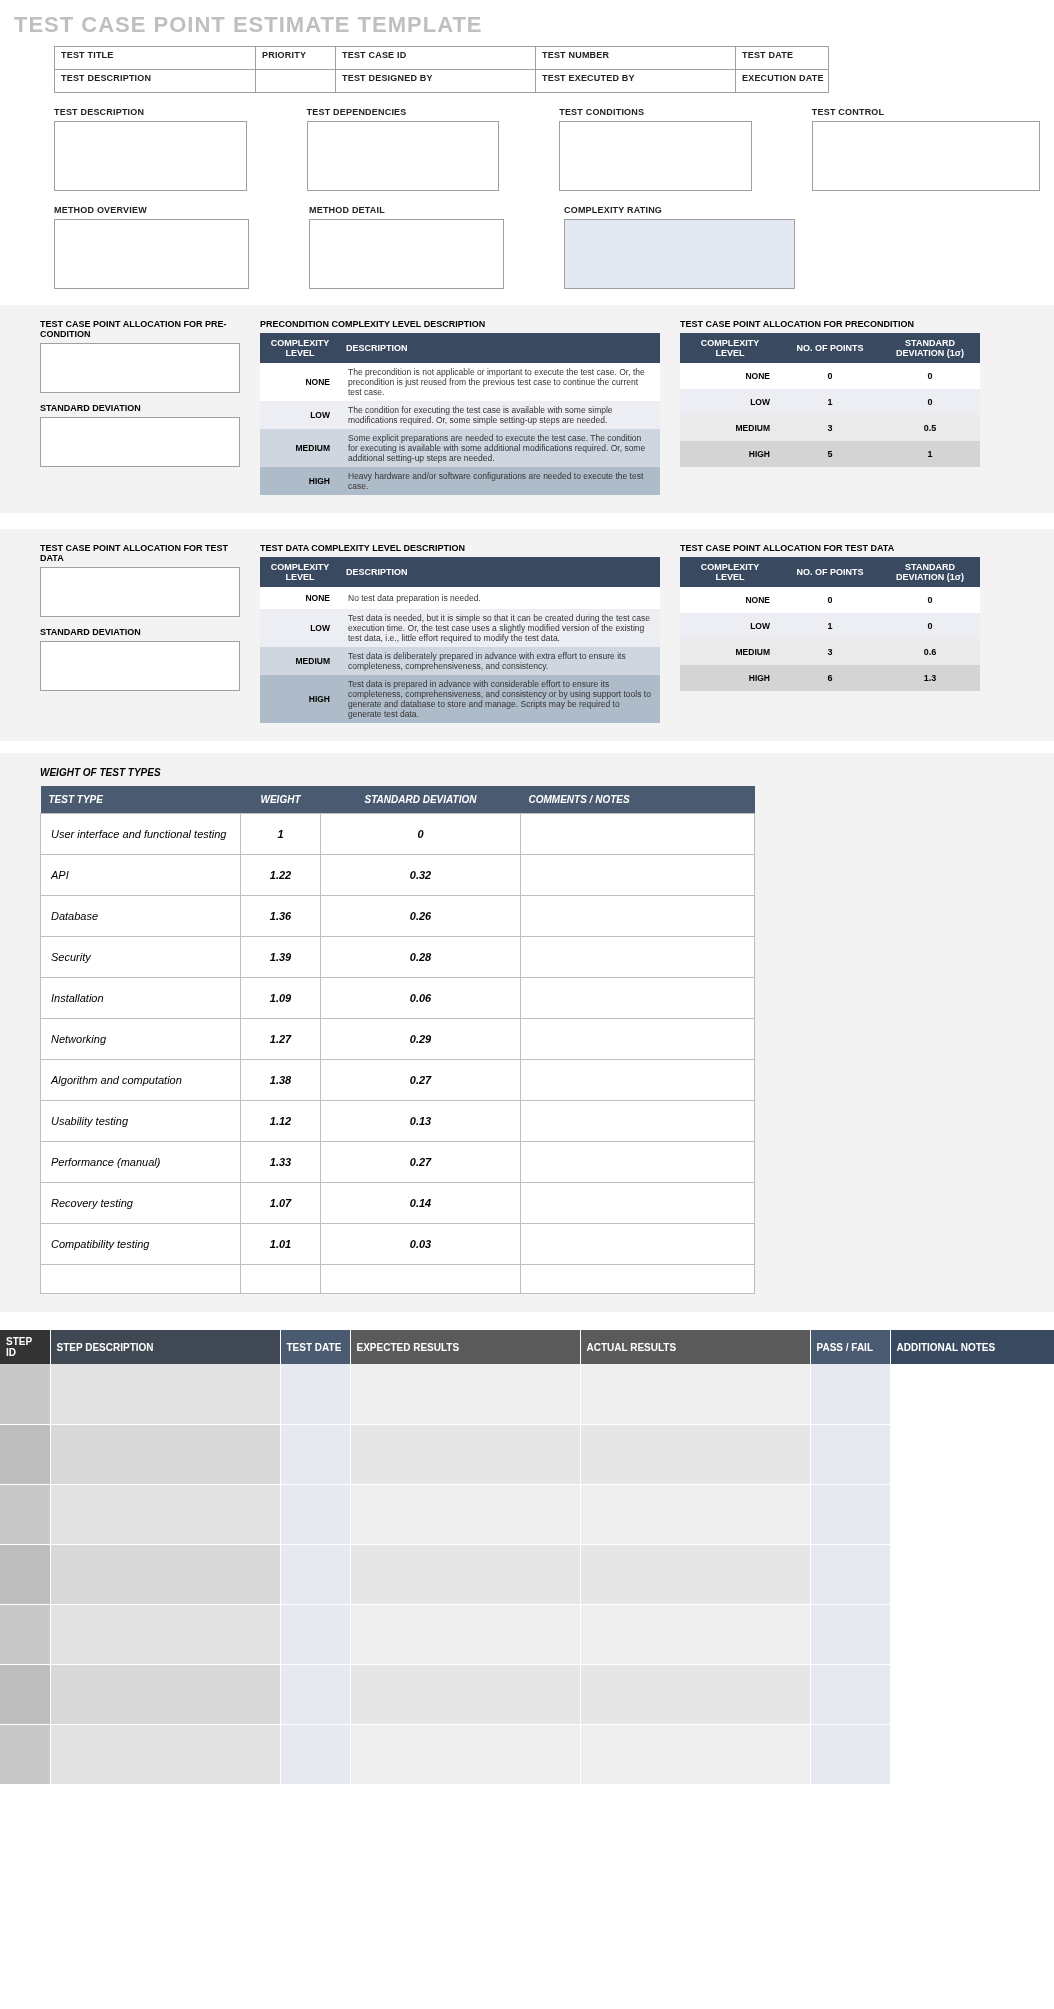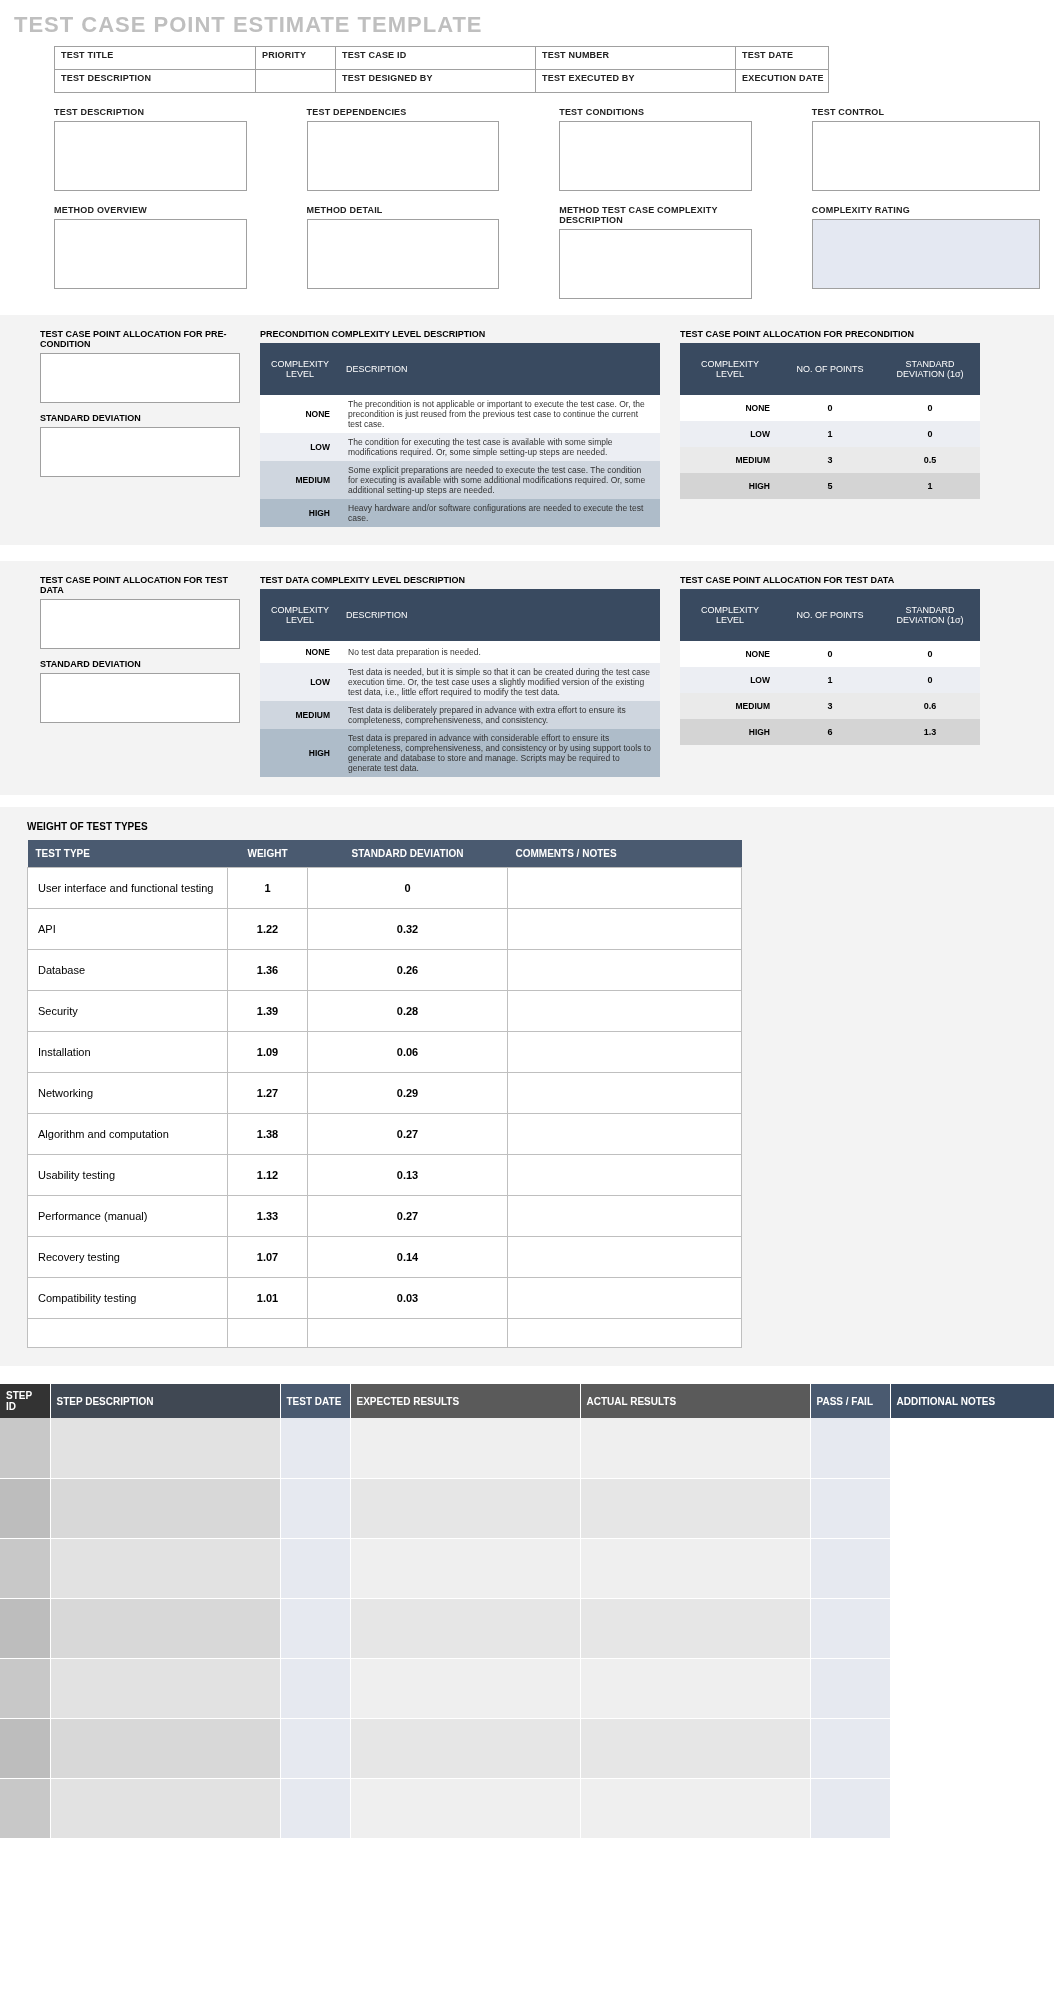--- a/index.html
+++ b/index.html
@@ -26,29 +26,29 @@
   
   .band { background:#f3f3f3; padding: 14px 40px 18px; margin-top:16px; }
   .band-flex { display:flex; gap:20px; align-items:flex-start; }
   .mini-col { width: 200px; }
   .mini-box { margin-top:4px; height:50px; border:1px solid #a0a0a0; background:#fff; }
   .sect-title { font-size: 9px; font-weight:700; margin-bottom:4px; }
   table { border-collapse: collapse; width:100%; table-layout:fixed; }
   .desc-tbl { width: 400px; }
   .alloc-tbl { width: 300px; }
   th, td { font-size: 9px; }
-  .th-dark { background:#394a60; color:#fff; font-weight:400; padding:16px 6px; text-align:center;margin-left:8px;}
+  .th-dark { background:#394a60; color:#fff; font-weight:700; padding:5px 6px; text-align:center;margin-left:8px;}
   .th-dark.l { text-align:left; }
   .lvl-cell { text-align:right; font-weight:700; padding:6px 10px 6px 4px; font-size:8.5px;}
   .desc-cell { padding:4px 8px; font-size:8.5px; color:#333; }
   .row-alt0{background:#fff;} .row-alt1{background:#eceef3;} .row-alt2{background:#cfd6df;} .row-alt3{background:#aebcc9;}
   .alloc-td { text-align:center; font-weight:700; padding:8px 4px; }
   .alloc-row0{background:#fff;} .alloc-row1{background:#eceef3;} .alloc-row2{background:#eaeaea;} .alloc-row3{background:#d4d4d4;}
   
-  .section-white { background:#f3f3f3; padding: 14px 27px 18px; margin-top:12px; }
+  .section-white { background:#f3f3f3; padding: 14px 40px 18px; margin-top:12px;font-style:italic; }
   .wtbl { width: 715px; }
   .wtbl th { background:#4a5a70; color:#fff; font-weight:700; font-size:10px; padding:8px 8px; text-align:left;}
   .wtbl th.c { text-align:center;}
   .wtbl td { border:1px solid #bfbfbf; padding:14px 10px; font-size:11px; background:#fff;}
   .wtbl td.c { text-align:center; font-weight:700;}
   
   .steps { width:100%; margin-top:18px; }
   .steps th { color:#fff; font-size:10px; font-weight:700; padding:6px 6px; text-align:left;}
   .steps .h1{background:#333;} .steps .h2{background:#404853;} .steps .h3{background:#4a5a70;} .steps .h4{background:#5a5a5a;} .steps .h5{background:#394a60;}
   .steps td { height:60px; }
@@ -132,24 +132,20 @@
 
   <div class="ta-groups" id="ta2" style="margin-top:14px;">
       <div class="ta-col">
         <div class="lbl">METHOD OVERVIEW</div>
       <div class="ta ta-short" style=""></div>
       </div>
       <div class="ta-col">
         <div class="lbl">METHOD DETAIL</div>
       <div class="ta ta-short" style=""></div>
       </div>
-      <div class="ta-col">
-        <div class="lbl">METHOD TEST CASE COMPLEXITY DESCRIPTION</div>
-      <div class="ta ta-short" style=""></div>
-      </div>
       <div class="ta-col ta-wide">
         <div class="lbl">COMPLEXITY RATING</div>
       <div class="ta ta-short" style="background:#e4e8f2;"></div>
       </div>
     </div>
 </div>
 
 <div class="band">
   <div class="band-flex">
     <div class="mini-col">

